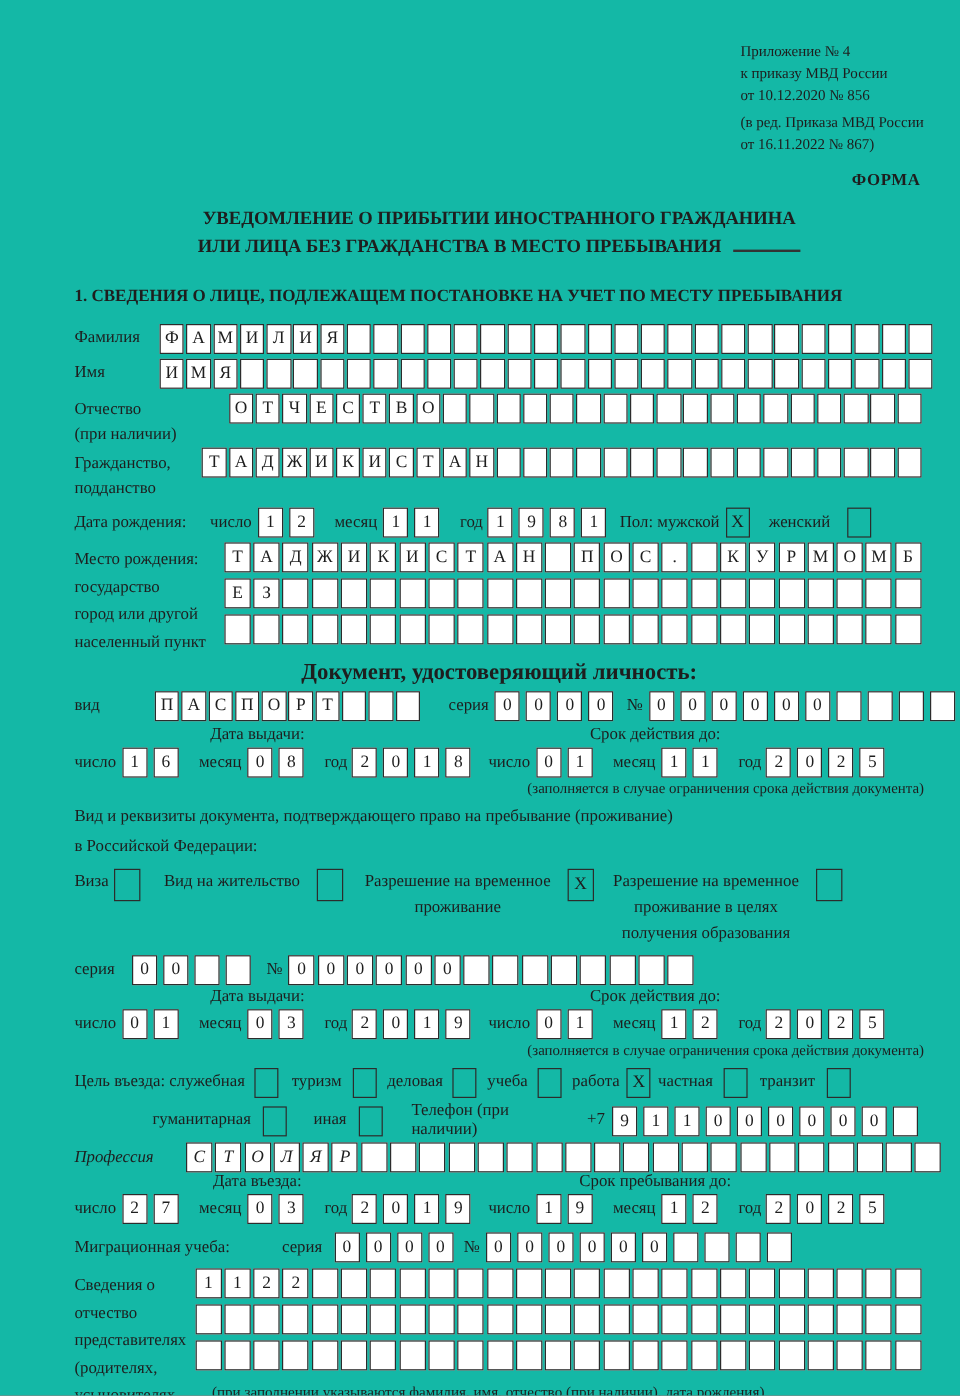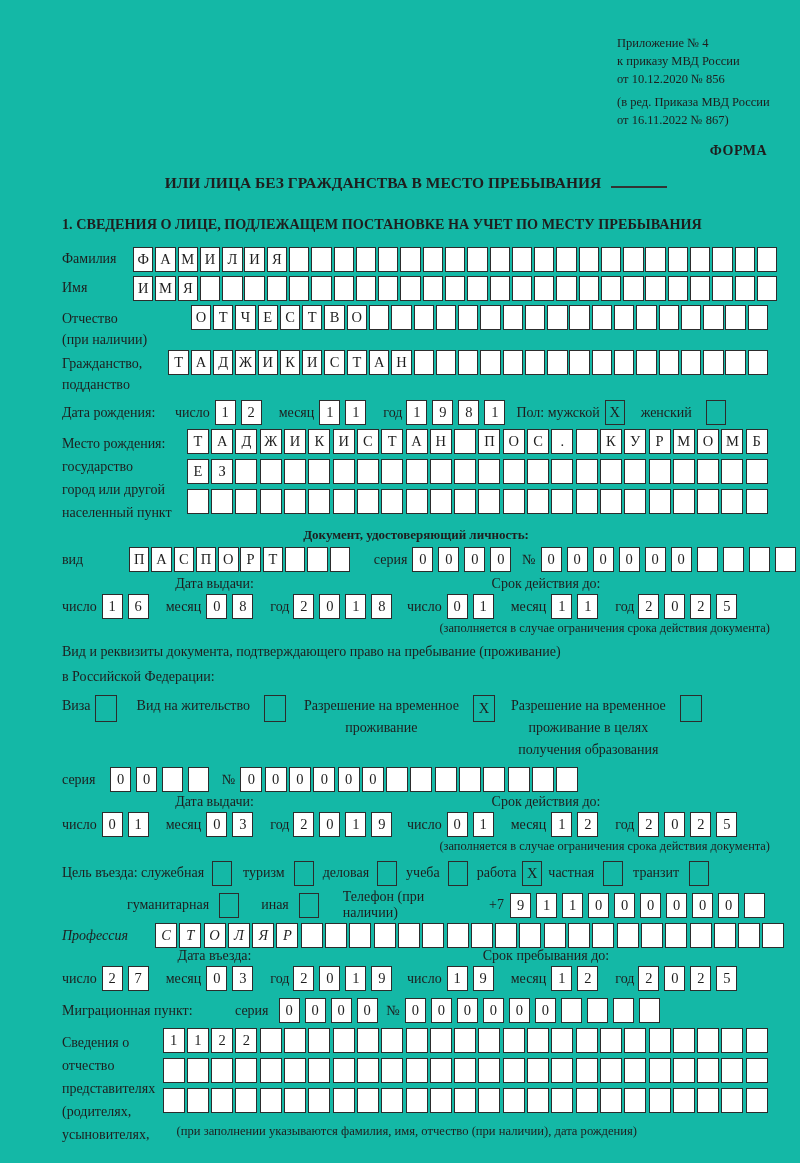--- a/index.html
+++ b/index.html
@@ -59,39 +59,40 @@
   .dcolL{width:345px;flex:0 0 auto;}
   .dcolR{flex:1 1 auto;}
   .dhead{text-align:center;}
   .dheadL{padding-right:40px;}
   .dheadR{padding-right:85px;}
   .numrow{display:flex;align-items:center;margin-top:2px;}
   .noteR{text-align:right;font-size:12.4px;margin-top:2px;}
   .intro{margin-top:3px;line-height:25px;}
   .optlines{text-align:center;line-height:22px;}
   .noteC{font-size:12.6px;margin-top:6px;margin-left:14px;}
-  .dochead{text-align:center;font-weight:bold;font-size:13px;margin-top:3px;margin-bottom:4px;}
+  .dochead{text-align:center;font-weight:bold;font-size:19px;margin-top:3px;margin-bottom:4px;}
 </style>
 </head>
 <body>
 
 <div class="page">
 
   <div class="annex">
     <div>Приложение № 4</div>
     <div>к приказу МВД России</div>
     <div>от 10.12.2020 № 856</div>
     <div class="grp2">
       <div>(в ред. Приказа МВД России</div>
       <div>от 16.11.2022 № 867)</div>
     </div>
   </div>
   <div class="forma">ФОРМА</div>
 
   <div class="title">
+    <div>УВЕДОМЛЕНИЕ О ПРИБЫТИИ ИНОСТРАННОГО ГРАЖДАНИНА</div>
     <div><span>ИЛИ ЛИЦА БЕЗ ГРАЖДАНСТВА В МЕСТО ПРЕБЫВАНИЯ</span><span class="blankline"></span></div>
   </div>
 
   <div class="sect">1. СВЕДЕНИЯ О ЛИЦЕ, ПОДЛЕЖАЩЕМ ПОСТАНОВКЕ НА УЧЕТ ПО МЕСТУ ПРЕБЫВАНИЯ</div>
 
   <div class="frow" style="margin-top:14px;margin-bottom:4px;">
     <span class="lbl w71">Фамилия</span>
     <div class="cellrow">
         <div class="cell">Ф</div>
         <div class="cell">А</div>
@@ -637,21 +638,21 @@
             <div class="cell">2</div>
             <div class="cell">0</div>
             <div class="cell">2</div>
             <div class="cell">5</div>
           </div>
       </div>
     </div>
   </div>
 
   <div class="frow vcenter" style="margin-top:7px;margin-bottom:5px;">
-    <span class="lbl w173" style="padding-top:0;">Миграционная пункт:</span>
+    <span class="lbl w173" style="padding-top:0;">Миграционная учеба:</span>
     <span style="margin-right:10px;">серия</span>
     <div class="cellrow date">
         <div class="cell">0</div>
         <div class="cell">0</div>
         <div class="cell">0</div>
         <div class="cell">0</div>
       </div>
     <span class="lb" style="padding-top:0;margin-left:4px;">№</span>
     <div class="cellrow date">
         <div class="cell">0</div>

